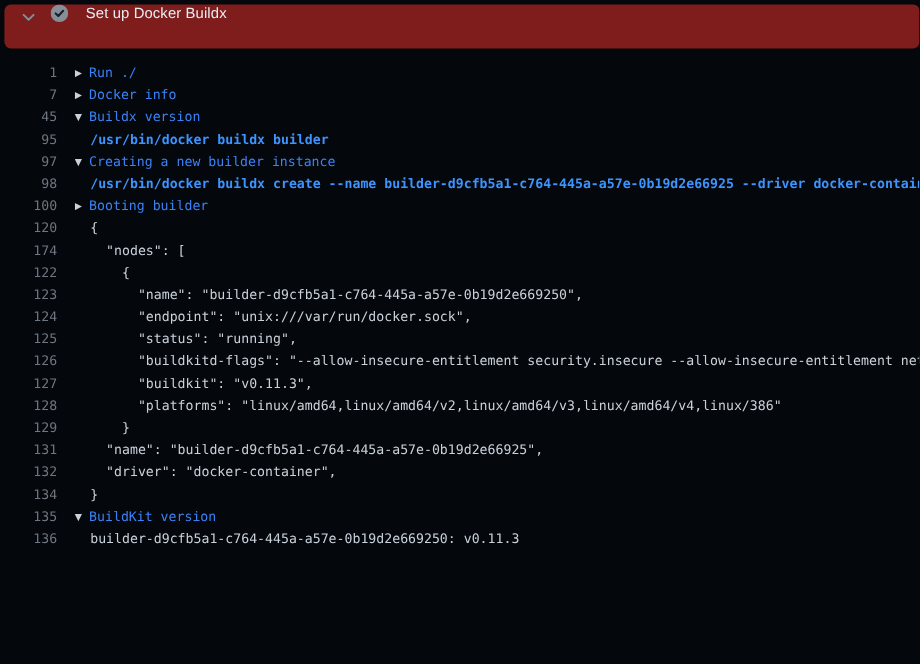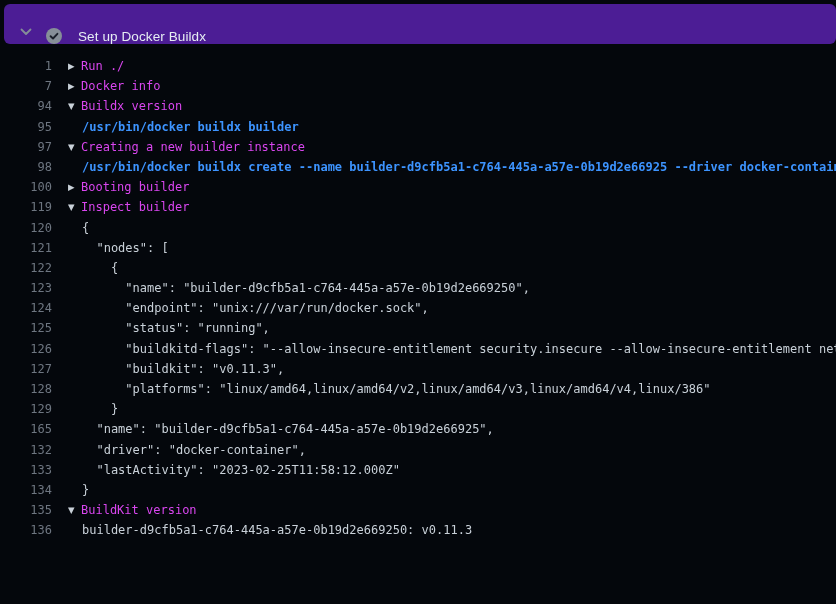--- a/index.html
+++ b/index.html
@@ -11,24 +11,24 @@
     font-family: "Liberation Sans", sans-serif;
     position: relative;
   }
 
   
   .step-header {
     margin: 4px 0 0 4px;
     width: 832px;
     height: 40px;
     box-sizing: border-box;
-    background: #4c1d95;
+    background: #7f1d1d;
     border-radius: 6px;
     display: flex;
-    align-items: flex-end;
+    align-items: flex-start;
     padding: 0 10px;
     cursor: pointer;
   }
   .chev-btn {
     width: 24px;
     height: 24px;
     display: flex;
     align-items: center;
     justify-content: center;
     flex: none;
@@ -78,21 +78,21 @@
   .marker {
     display: inline-block;
     width: 13px;
     font-family: "DejaVu Sans", sans-serif;
     font-size: 8.5px;
     color: #c9d1d9;
     vertical-align: 1px;
     cursor: pointer;
   }
   .glabel {
-    color: #d946ef;
+    color: #3b82f6;
     cursor: pointer;
     text-align: right;
   }
   .text { display: inline-block; padding-left: 14px; }
   .text.output { color: #c9d1d9; }
   .text.command { color: #3d94ff; font-weight: bold; }
 </style>
 </head>
 <body>
 
@@ -109,37 +109,35 @@
         <circle cx="8" cy="8" r="8" fill="#868f98"></circle>
         <path d="M4.6 8.2 L7 10.5 L11.4 5.8" fill="none" stroke="#1a202a" stroke-width="1.9" stroke-linecap="round" stroke-linejoin="round"></path>
       </svg>
     </span>
     <span class="step-title">Set up Docker Buildx</span>
   </div>
 
   <div class="log" id="log">
       <div class="row"><span class="ln">1</span><div class="content"><span class="marker">▶</span><span class="glabel">Run ./</span></div></div>
       <div class="row"><span class="ln">7</span><div class="content"><span class="marker">▶</span><span class="glabel">Docker info</span></div></div>
-      <div class="row"><span class="ln">94</span><div class="content"><span class="marker">▼</span><span class="glabel">Buildx version</span></div></div>
+      <div class="row"><span class="ln">45</span><div class="content"><span class="marker">▼</span><span class="glabel">Buildx version</span></div></div>
       <div class="row"><span class="ln">95</span><div class="content"><span class="text command">/usr/bin/docker buildx builder</span></div></div>
       <div class="row"><span class="ln">97</span><div class="content"><span class="marker">▼</span><span class="glabel">Creating a new builder instance</span></div></div>
       <div class="row"><span class="ln">98</span><div class="content"><span class="text command">/usr/bin/docker buildx create --name builder-d9cfb5a1-c764-445a-a57e-0b19d2e66925 --driver docker-container</span></div></div>
       <div class="row"><span class="ln">100</span><div class="content"><span class="marker">▶</span><span class="glabel">Booting builder</span></div></div>
-      <div class="row"><span class="ln">119</span><div class="content"><span class="marker">▼</span><span class="glabel">Inspect builder</span></div></div>
       <div class="row"><span class="ln">120</span><div class="content"><span class="text output">{</span></div></div>
-      <div class="row"><span class="ln">121</span><div class="content"><span class="text output">  "nodes": [</span></div></div>
+      <div class="row"><span class="ln">174</span><div class="content"><span class="text output">  "nodes": [</span></div></div>
       <div class="row"><span class="ln">122</span><div class="content"><span class="text output">    {</span></div></div>
       <div class="row"><span class="ln">123</span><div class="content"><span class="text output">      "name": "builder-d9cfb5a1-c764-445a-a57e-0b19d2e669250",</span></div></div>
       <div class="row"><span class="ln">124</span><div class="content"><span class="text output">      "endpoint": "unix:///var/run/docker.sock",</span></div></div>
       <div class="row"><span class="ln">125</span><div class="content"><span class="text output">      "status": "running",</span></div></div>
       <div class="row"><span class="ln">126</span><div class="content"><span class="text output">      "buildkitd-flags": "--allow-insecure-entitlement security.insecure --allow-insecure-entitlement network</span></div></div>
       <div class="row"><span class="ln">127</span><div class="content"><span class="text output">      "buildkit": "v0.11.3",</span></div></div>
       <div class="row"><span class="ln">128</span><div class="content"><span class="text output">      "platforms": "linux/amd64,linux/amd64/v2,linux/amd64/v3,linux/amd64/v4,linux/386"</span></div></div>
       <div class="row"><span class="ln">129</span><div class="content"><span class="text output">    }</span></div></div>
-      <div class="row"><span class="ln">165</span><div class="content"><span class="text output">  "name": "builder-d9cfb5a1-c764-445a-a57e-0b19d2e66925",</span></div></div>
+      <div class="row"><span class="ln">131</span><div class="content"><span class="text output">  "name": "builder-d9cfb5a1-c764-445a-a57e-0b19d2e66925",</span></div></div>
       <div class="row"><span class="ln">132</span><div class="content"><span class="text output">  "driver": "docker-container",</span></div></div>
-      <div class="row"><span class="ln">133</span><div class="content"><span class="text output">  "lastActivity": "2023-02-25T11:58:12.000Z"</span></div></div>
       <div class="row"><span class="ln">134</span><div class="content"><span class="text output">}</span></div></div>
       <div class="row"><span class="ln">135</span><div class="content"><span class="marker">▼</span><span class="glabel">BuildKit version</span></div></div>
       <div class="row"><span class="ln">136</span><div class="content"><span class="text output">builder-d9cfb5a1-c764-445a-a57e-0b19d2e669250: v0.11.3</span></div></div>
     </div>
 
 </div>
 
 </body></html>

